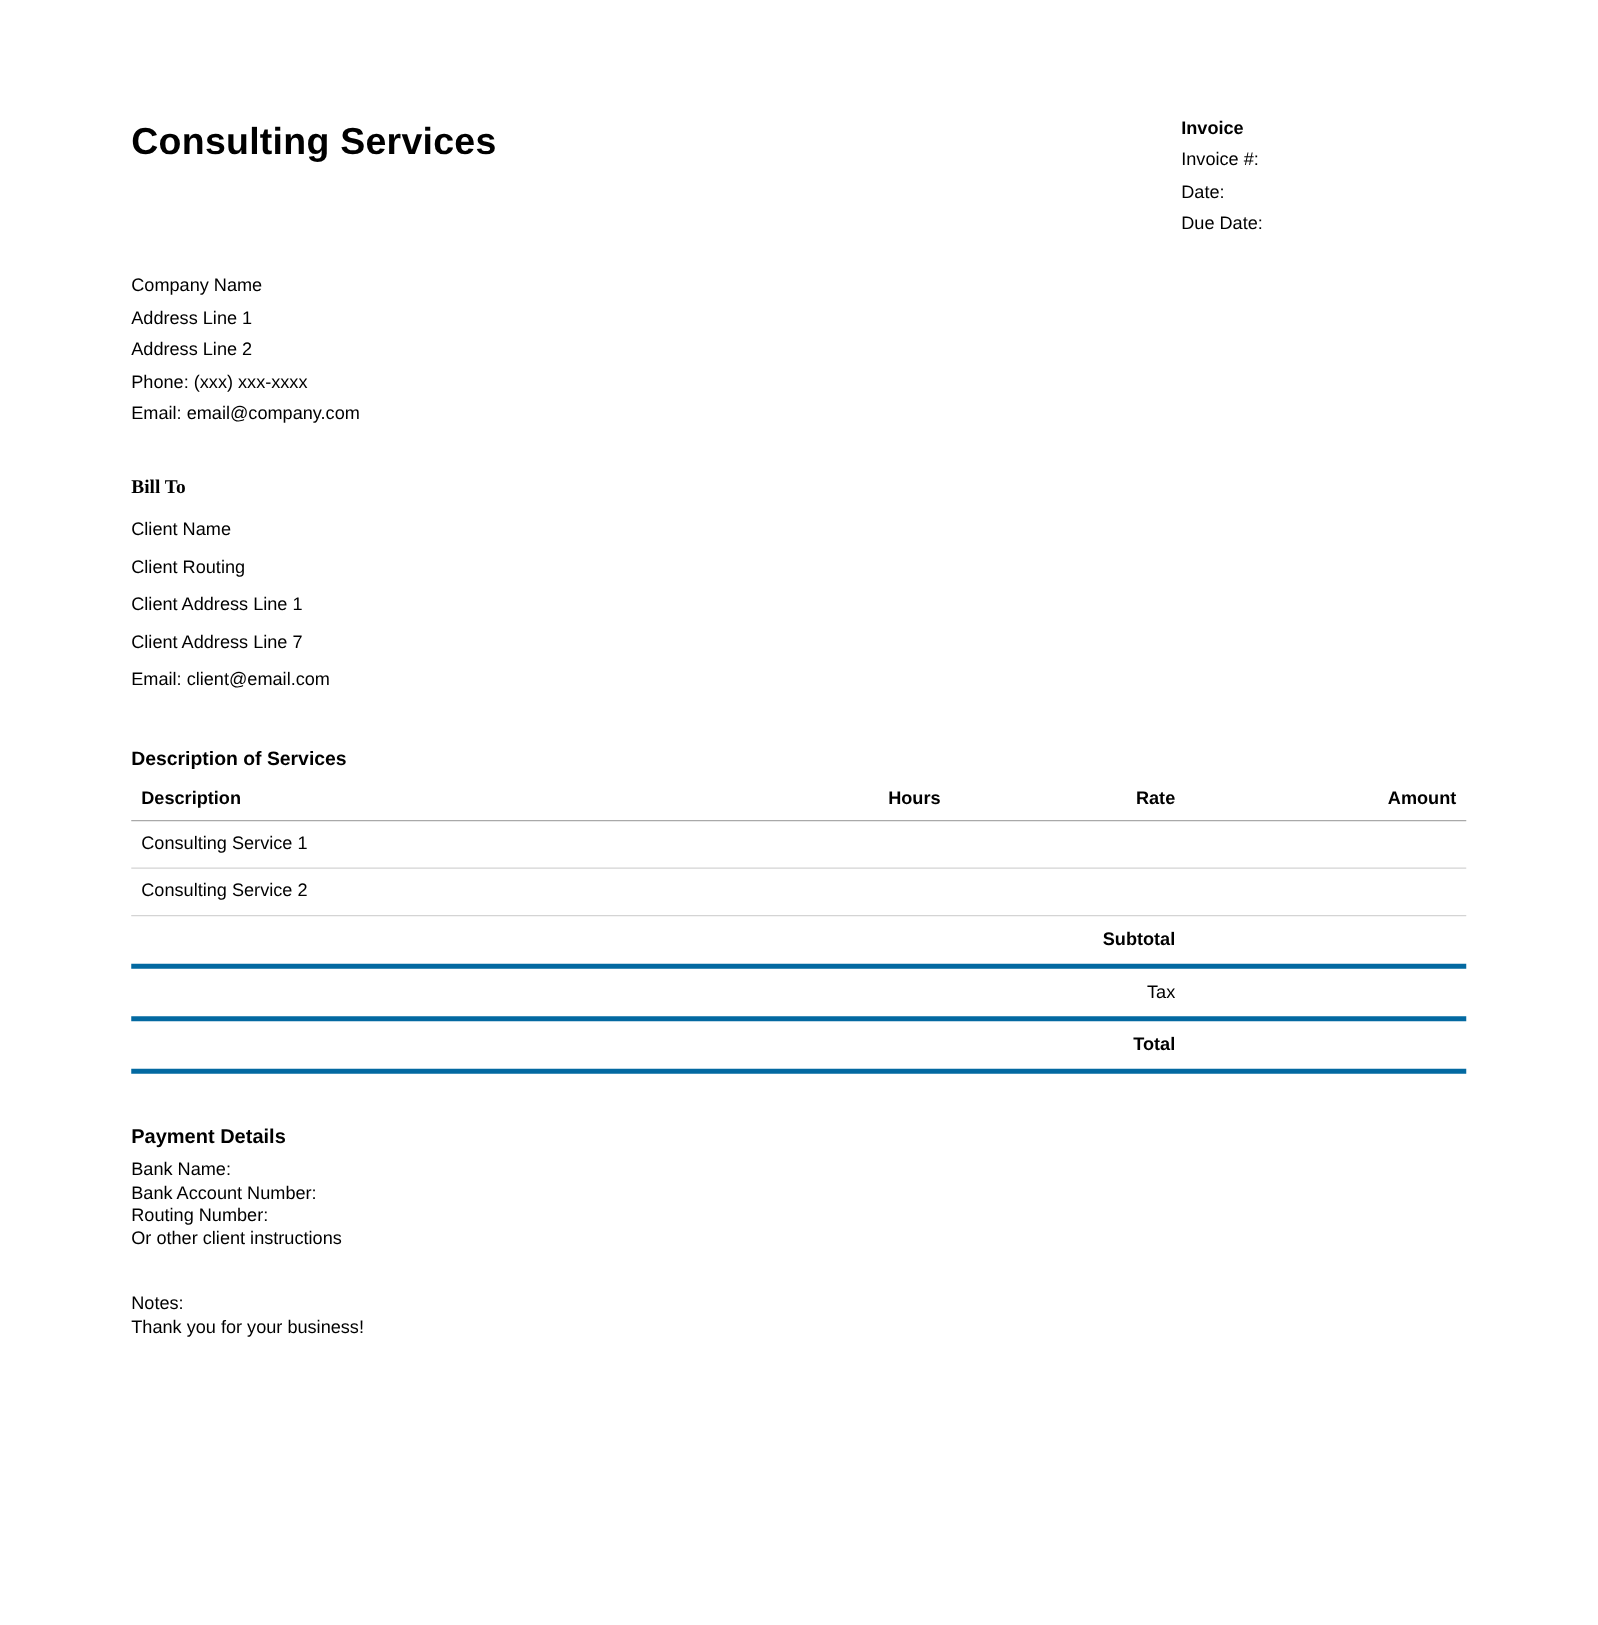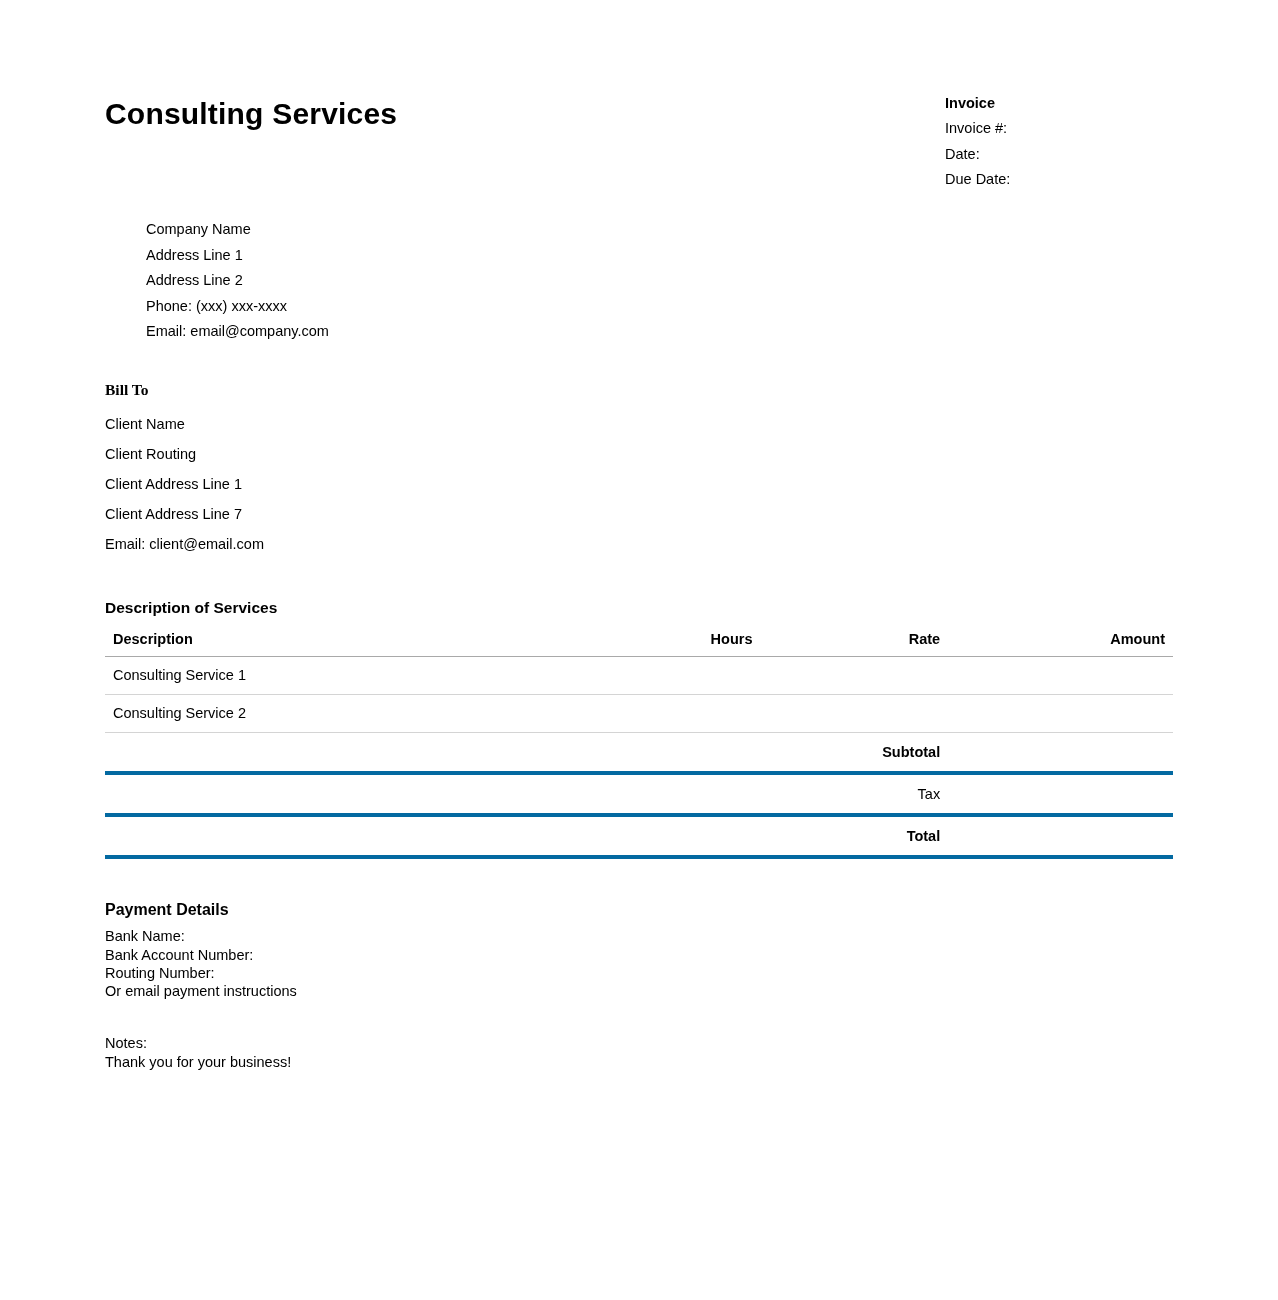--- a/index.html
+++ b/index.html
@@ -57,21 +57,20 @@
   }
   .invoice-meta .meta-line {
     font-size: 14.5px;
   }
 
   
   .company-block {
     margin-top: 22px;
     font-size: 14.5px;
     line-height: 1.76;
-    margin-left: 41px;
   }
   .company-block div {
     white-space: pre;
   }
 
   
   .section-heading {
     font-size: 15.5px;
     font-weight: bold;
     margin-top: 36px;
@@ -221,21 +220,21 @@
           <td class="col-amount"></td>
         </tr>
       </tbody>
     </table>
 
     <div class="payment-heading">Payment Details</div>
     <div class="payment-lines">
       <div>Bank Name:</div>
       <div>Bank Account Number:</div>
       <div>Routing Number:</div>
-      <div>Or email payment instructions</div>
+      <div>Or other client instructions</div>
     </div>
 
     <div class="notes-block">
       <div>Notes:</div>
       <div>Thank you for your business!</div>
     </div>
 
   </div>
 </div>
 

